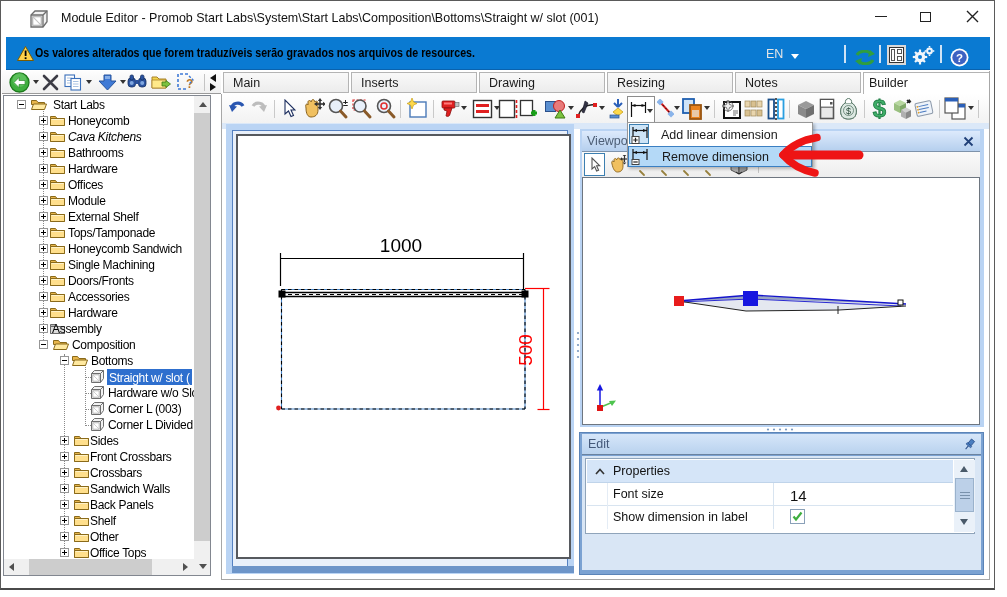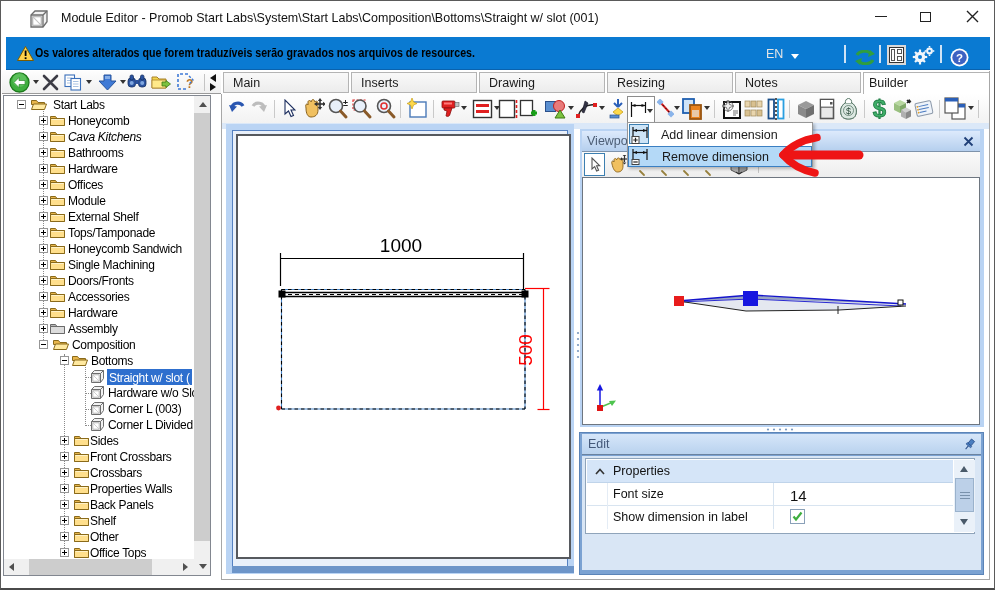--- a/index.html
+++ b/index.html
@@ -586,21 +586,21 @@
         <span class="tlabel" style="left:64px;">Hardware</span>
       </div>
     <div class="trow" style="top:225px;">
         <span class="exp plus" style="left:35px;">
           <i></i>
           <b></b>
         </span>
         <svg class="abs" style="left:46px;top:1px;" width="15" height="13">
           <use href="#fgray"></use>
         </svg>
-        <span class="tlabel" style="left:64px;text-align:right;">Assembly</span>
+        <span class="tlabel" style="left:48px;text-align:right;">Assembly</span>
       </div>
     <div class="trow" style="top:241px;">
         <span class="exp" style="left:35px;">
           <i></i>
         </span>
         <svg class="abs" style="left:49px;top:1px;" width="16" height="13">
           <use href="#fopen"></use>
         </svg>
         <span class="tlabel" style="left:68px;">Composition</span>
       </div>
@@ -668,21 +668,21 @@
         <span class="tlabel" style="left:86px;">Crossbars</span>
       </div>
     <div class="trow" style="top:385px;">
         <span class="exp plus" style="left:56px;">
           <i></i>
           <b></b>
         </span>
         <svg class="abs" style="left:70px;top:1px;" width="15" height="13">
           <use href="#fclosed"></use>
         </svg>
-        <span class="tlabel" style="left:86px;">Properties Walls</span>
+        <span class="tlabel" style="left:86px;">Sandwich Walls</span>
       </div>
     <div class="trow" style="top:401px;">
         <span class="exp plus" style="left:56px;">
           <i></i>
           <b></b>
         </span>
         <svg class="abs" style="left:70px;top:1px;" width="15" height="13">
           <use href="#fclosed"></use>
         </svg>
         <span class="tlabel" style="left:86px;">Back Panels</span>

